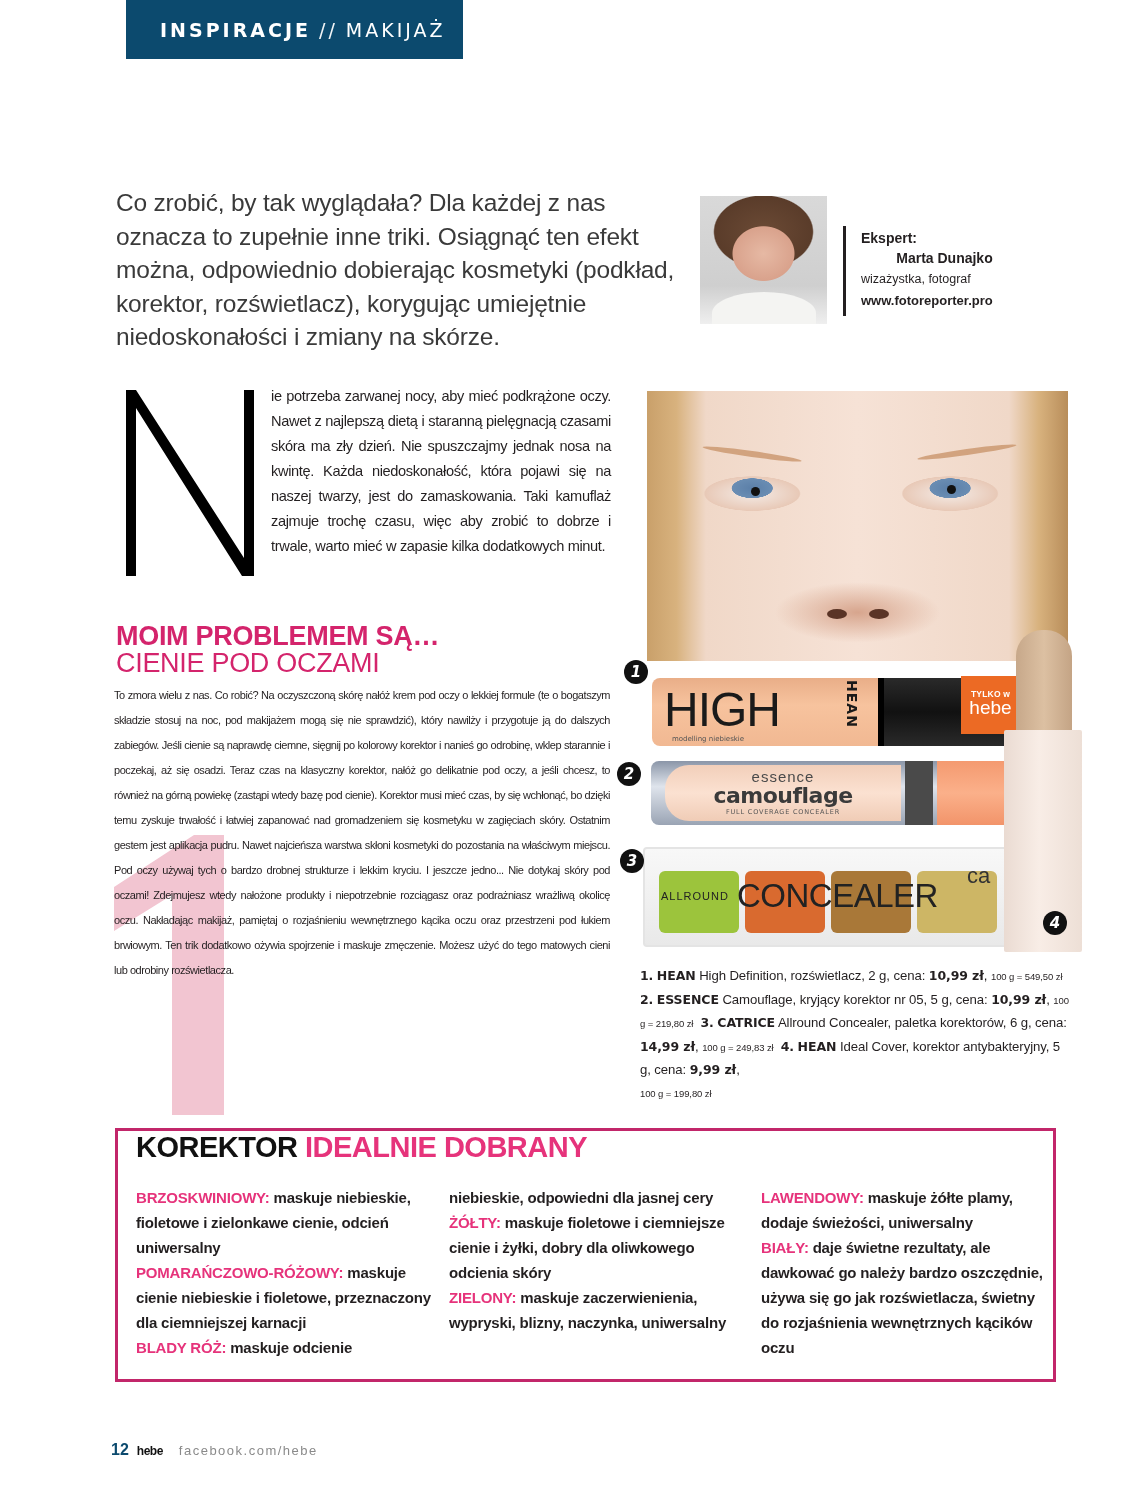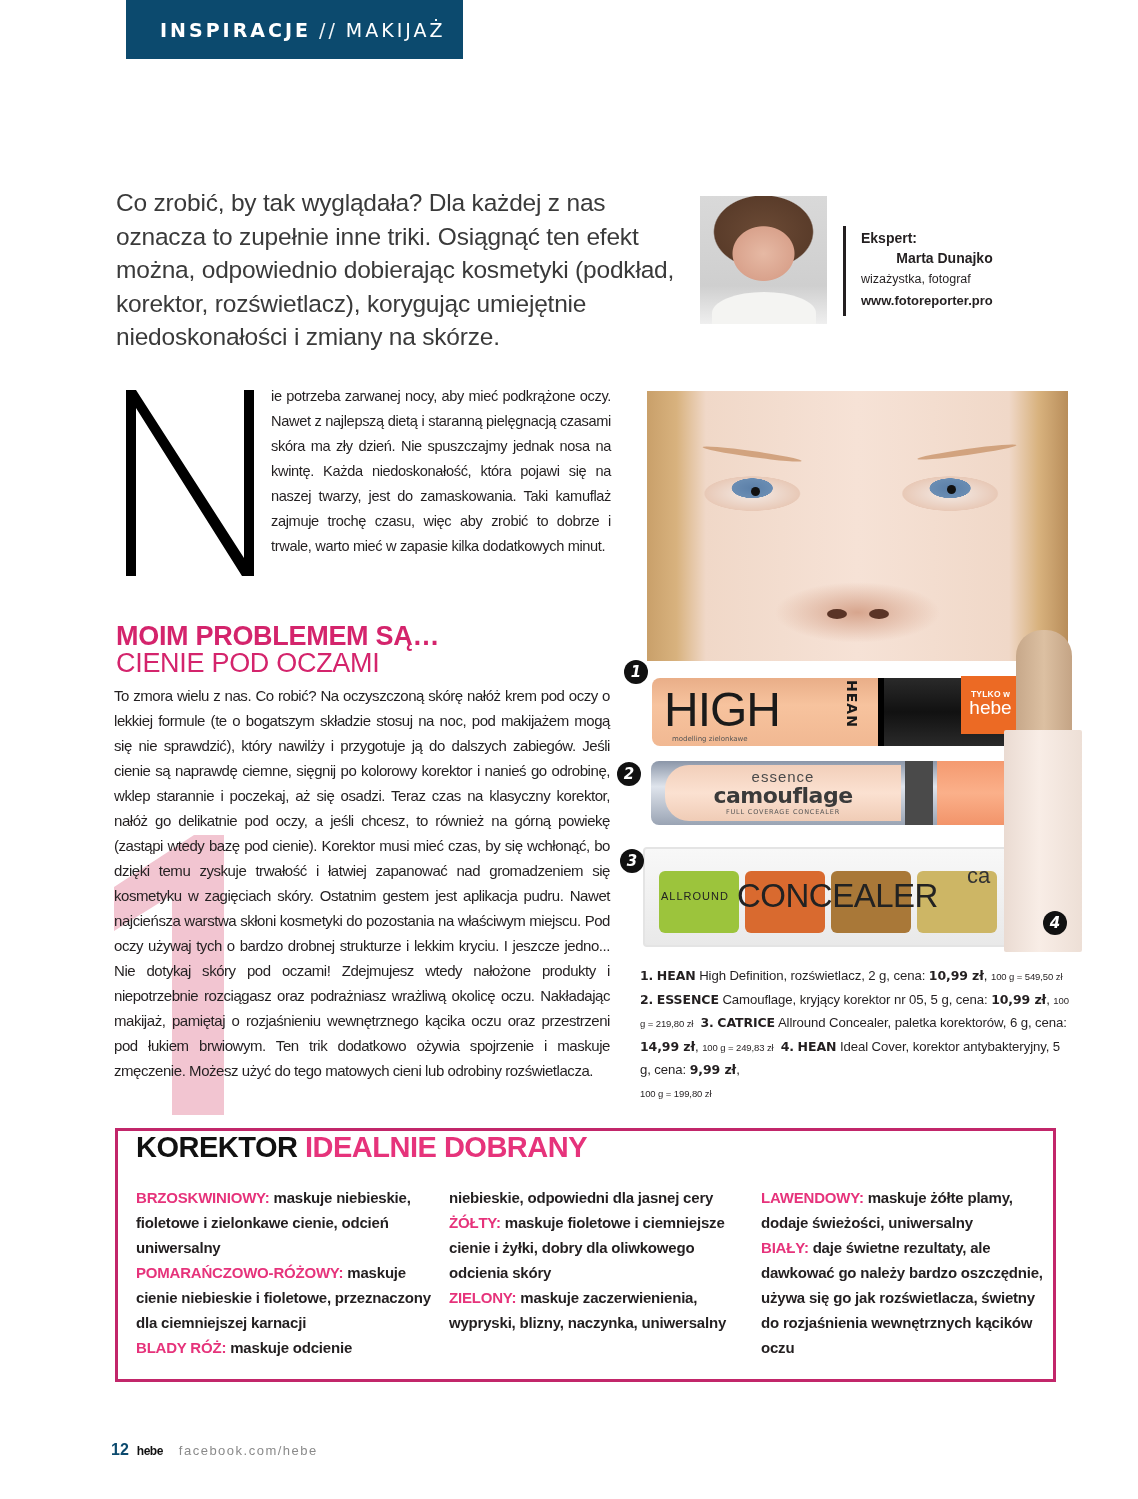--- a/index.html
+++ b/index.html
@@ -22,21 +22,21 @@
   .expert-info .role { font-size: 12.5px; line-height: 23px; color: #231f20; }
   .expert-info .url { font-size: 13px; font-weight: bold; line-height: 20px; }
   .dropcap-n { position: absolute; left: 120px; top: 390px; width: 140px; height: 186px; }
   .intro { position: absolute; left: 271px; top: 384px; width: 340px; font-family: "Liberation Sans", sans-serif; font-size: 14.6px; line-height: 25px; color: #231f20; letter-spacing: -0.35px; text-align: justify; }
 
   .h2 { position: absolute; left: 116px; top: 623px; font-family: "Liberation Sans", sans-serif; color: #d4246c; line-height: 27px; }
   .h2 .l1 { font-size: 27px; letter-spacing: -0.3px; display: block; }
   .h2 .l2 { font-size: 27px; letter-spacing: -0.3px; display: block; font-weight: 300; }
 
   .big-one { position: absolute; left: 114px; top: 835px; width: 110px; height: 280px; }
-  .body { position: absolute; left: 114px; top: 680px; width: 496px; font-family: "Liberation Sans", sans-serif; font-size: 15px; line-height: 25px; color: #231f20; letter-spacing: -0.45px; text-align: justify; }
+  .body { position: absolute; left: 114px; top: 680px; width: 496px; font-family: "Liberation Sans", sans-serif; font-size: 11px; line-height: 25px; color: #231f20; letter-spacing: -0.45px; text-align: justify; }
 
   .face { position: absolute; left: 647px; top: 391px; width: 421px; height: 270px; overflow: hidden; background:
     radial-gradient(ellipse 28% 16% at 50% 82%, #d7a58d 0%, transparent 70%),
     radial-gradient(ellipse 8% 6% at 25% 36%, #5b7fa8 0%, #6a8db3 60%, transparent 62%),
     radial-gradient(ellipse 8% 6% at 72% 36%, #5b7fa8 0%, #6a8db3 60%, transparent 62%),
     radial-gradient(ellipse 16% 9% at 25% 38%, #f4ebe6 0%, #e8c9b7 70%, transparent 72%),
     radial-gradient(ellipse 16% 9% at 72% 38%, #f4ebe6 0%, #e8c9b7 70%, transparent 72%),
     linear-gradient(90deg, #c9a06a 0%, #d8b27e 7%, #f0d8c8 14%, #f6e2d6 50%, #f0d8c8 86%, #d8b27e 93%, #b88d5a 100%); }
   .face .brow { position: absolute; height: 6px; background: #c9956c; border-radius: 50%; opacity: .8; }
   .face .pupil { position: absolute; width: 9px; height: 9px; background: #111; border-radius: 50%; }
@@ -130,21 +130,21 @@
   <div class="pupil" style="left:104px;top:96px;"></div>
   <div class="pupil" style="left:300px;top:94px;"></div>
   <div class="nostril" style="left:180px;top:218px;"></div>
   <div class="nostril" style="left:222px;top:218px;"></div>
 </div>
 
 <div class="prod1">
   <div class="tube">
     <span class="txt">HIGH</span>
     <span class="brand">HEAN</span>
-    <span class="sub">modelling zielonkawe</span>
+    <span class="sub">modelling niebieskie</span>
   </div>
   <div class="cap"></div>
 </div>
 <div class="hebe-tag">
   <div class="t1">TYLKO w</div>
   <div class="t2">hebe</div>
 </div>
 
 <div class="prod2">
   <div class="tube">

